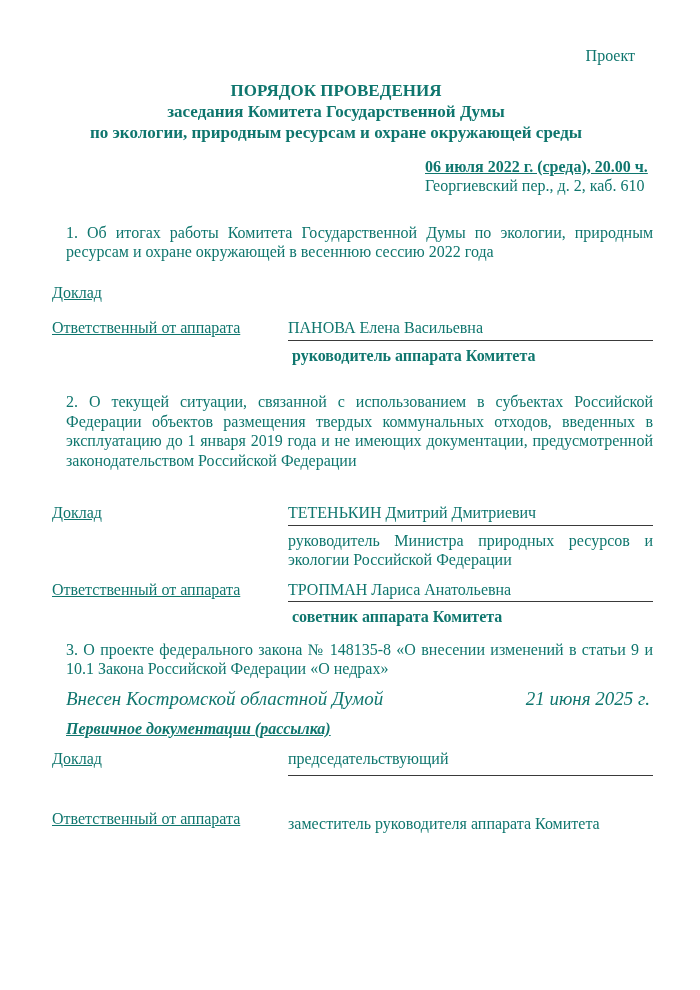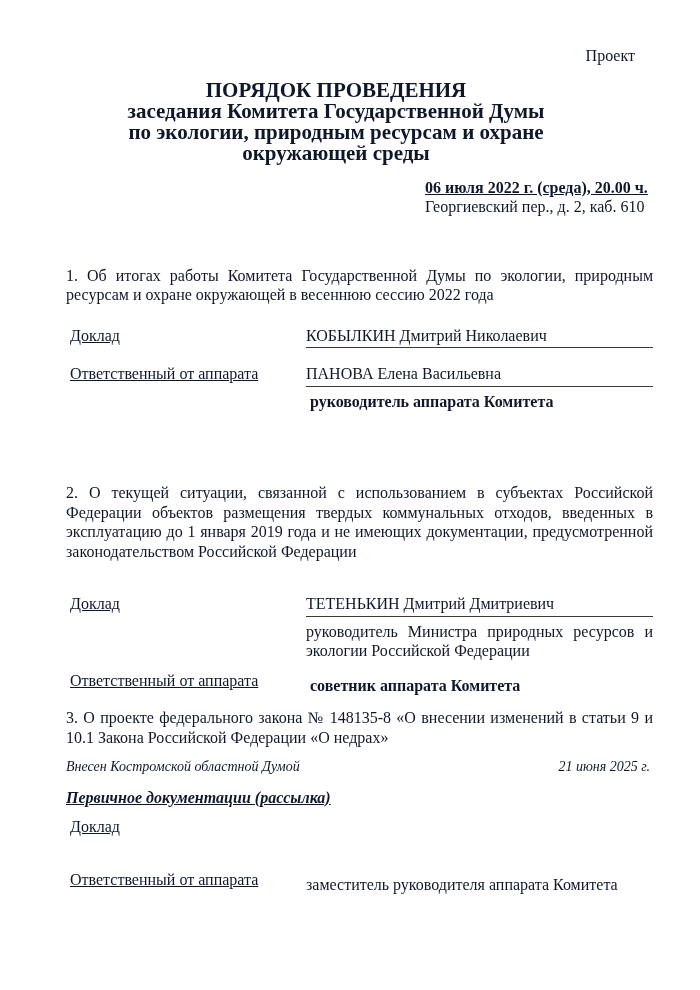--- a/index.html
+++ b/index.html
@@ -2,62 +2,63 @@
 <html lang="ru"><head>
 <meta charset="utf-8">
 <style>
   html, body { margin: 0; padding: 0; background: #e8e8e8; }
   .page {
     position: relative;
     width: 700px;
     height: 990px;
     margin: 0 auto;
     background: #ffffff;
-    color: #0f172a;
+    color: #0f766e;
     font-family: "Liberation Serif", "DejaVu Serif", serif;
     font-size: 16px;
     line-height: 19.5px;
     overflow: hidden;
   }
   .project-label {
     margin-top: 46px;
     padding-right: 65px;
     text-align: right;
   }
   .title-block {
     margin-top: 14px;
     margin-left: 66px;
     width: 540px;
     text-align: center;
     font-weight: bold;
-    font-size: 21px;
+    font-size: 17px;
     line-height: 21px;
   }
   .when-block {
     margin-top: 14px;
     margin-left: 425px;
     line-height: 19.5px;
   }
   .when-date {
     font-weight: bold;
     text-decoration: underline;
   }
   .item-para {
     margin-left: 66px;
     margin-right: 47px;
     text-align: justify;
   }
-  .p-item1 { margin-top: 49px; }
-  .p-item2 { margin-top: 72px; }
+  .p-item1 { margin-top: 27px; }
+  .p-item2 { margin-top: 27px; }
   .p-item3 { margin-top: 13px; }
   .speaker-row {
     display: flex;
-    margin-left: 70px;
+    margin-left: 52px;
     margin-right: 47px;
     align-items: flex-start;
+    justify-content: center;
   }
   .speaker-label { flex: 0 0 236px; }
   .speaker-label .u { text-decoration: underline; }
   .speaker-value { flex: 1; min-width: 0; }
   .name-cell {
     border-bottom: 1px solid #3a3a3a;
     padding-bottom: 2px;
   }
   .name-cell.tall { padding-bottom: 7px; }
   .role-cell { padding-top: 5px; }
@@ -67,21 +68,21 @@
   .mt-16 { margin-top: 16px; }
   .mt-33 { margin-top: 33px; }
   .mt-10 { margin-top: 10px; }
   .submitted-row {
     display: flex;
     justify-content: space-between;
     margin-top: 10px;
     margin-left: 66px;
     margin-right: 50px;
     font-style: italic;
-    font-size: 14px;
+    font-size: 19px;
   }
   .stage-line {
     margin-top: 11px;
     margin-left: 66px;
     font-style: italic;
     font-weight: bold;
     text-decoration: underline;
   }
   .sp-item3-first { margin-top: 10px; }
 </style>
@@ -103,21 +104,20 @@
     <div>Георгиевский пер., д. 2, каб. 610</div>
   </div>
 
   <div class="item-para p-item1">1. Об итогах работы Комитета Государственной Думы по экологии, природным ресурсам и охране окружающей в весеннюю сессию 2022 года</div>
 
   <div class="speaker-row mt-21">
     <div class="speaker-label">
       <span class="u">Доклад</span>
     </div>
     <div class="speaker-value">
-      <div class="name-cell">КОБЫЛКИН Дмитрий Николаевич</div>
     </div>
   </div>
 
   <div class="speaker-row mt-16">
     <div class="speaker-label">
       <span class="u">Ответственный от аппарата</span>
     </div>
     <div class="speaker-value">
       <div class="name-cell">ПАНОВА Елена Васильевна</div>
       <div class="role-cell indent-sm">руководитель аппарата Комитета</div>
@@ -134,37 +134,41 @@
       <div class="name-cell">ТЕТЕНЬКИН Дмитрий Дмитриевич</div>
       <div class="role-cell just">руководитель Министра природных ресурсов и экологии Российской Федерации</div>
     </div>
   </div>
 
   <div class="speaker-row mt-10">
     <div class="speaker-label">
       <span class="u">Ответственный от аппарата</span>
     </div>
     <div class="speaker-value">
+      <div class="name-cell">ТРОПМАН Лариса Анатольевна</div>
       <div class="role-cell indent-sm">советник аппарата Комитета</div>
     </div>
   </div>
 
   <div class="item-para p-item3">3. О проекте федерального закона № 148135-8 «О внесении изменений в статьи 9 и 10.1 Закона Российской Федерации «О недрах»</div>
 
   <div class="submitted-row">
     <span>Внесен Костромской областной Думой</span>
     <span>21 июня 2025 г.</span>
   </div>
 
   <div class="stage-line">Первичное документации (рассылка)</div>
 
   <div class="speaker-row sp-item3-first">
     <div class="speaker-label">
       <span class="u">Доклад</span>
     </div>
+    <div class="speaker-value">
+      <div class="name-cell tall">председательствующий</div>
+    </div>
   </div>
 
   <div class="speaker-row mt-33">
     <div class="speaker-label">
       <span class="u">Ответственный от аппарата</span>
     </div>
     <div class="speaker-value">
       <div class="role-cell">заместитель руководителя аппарата Комитета</div>
     </div>
   </div>

